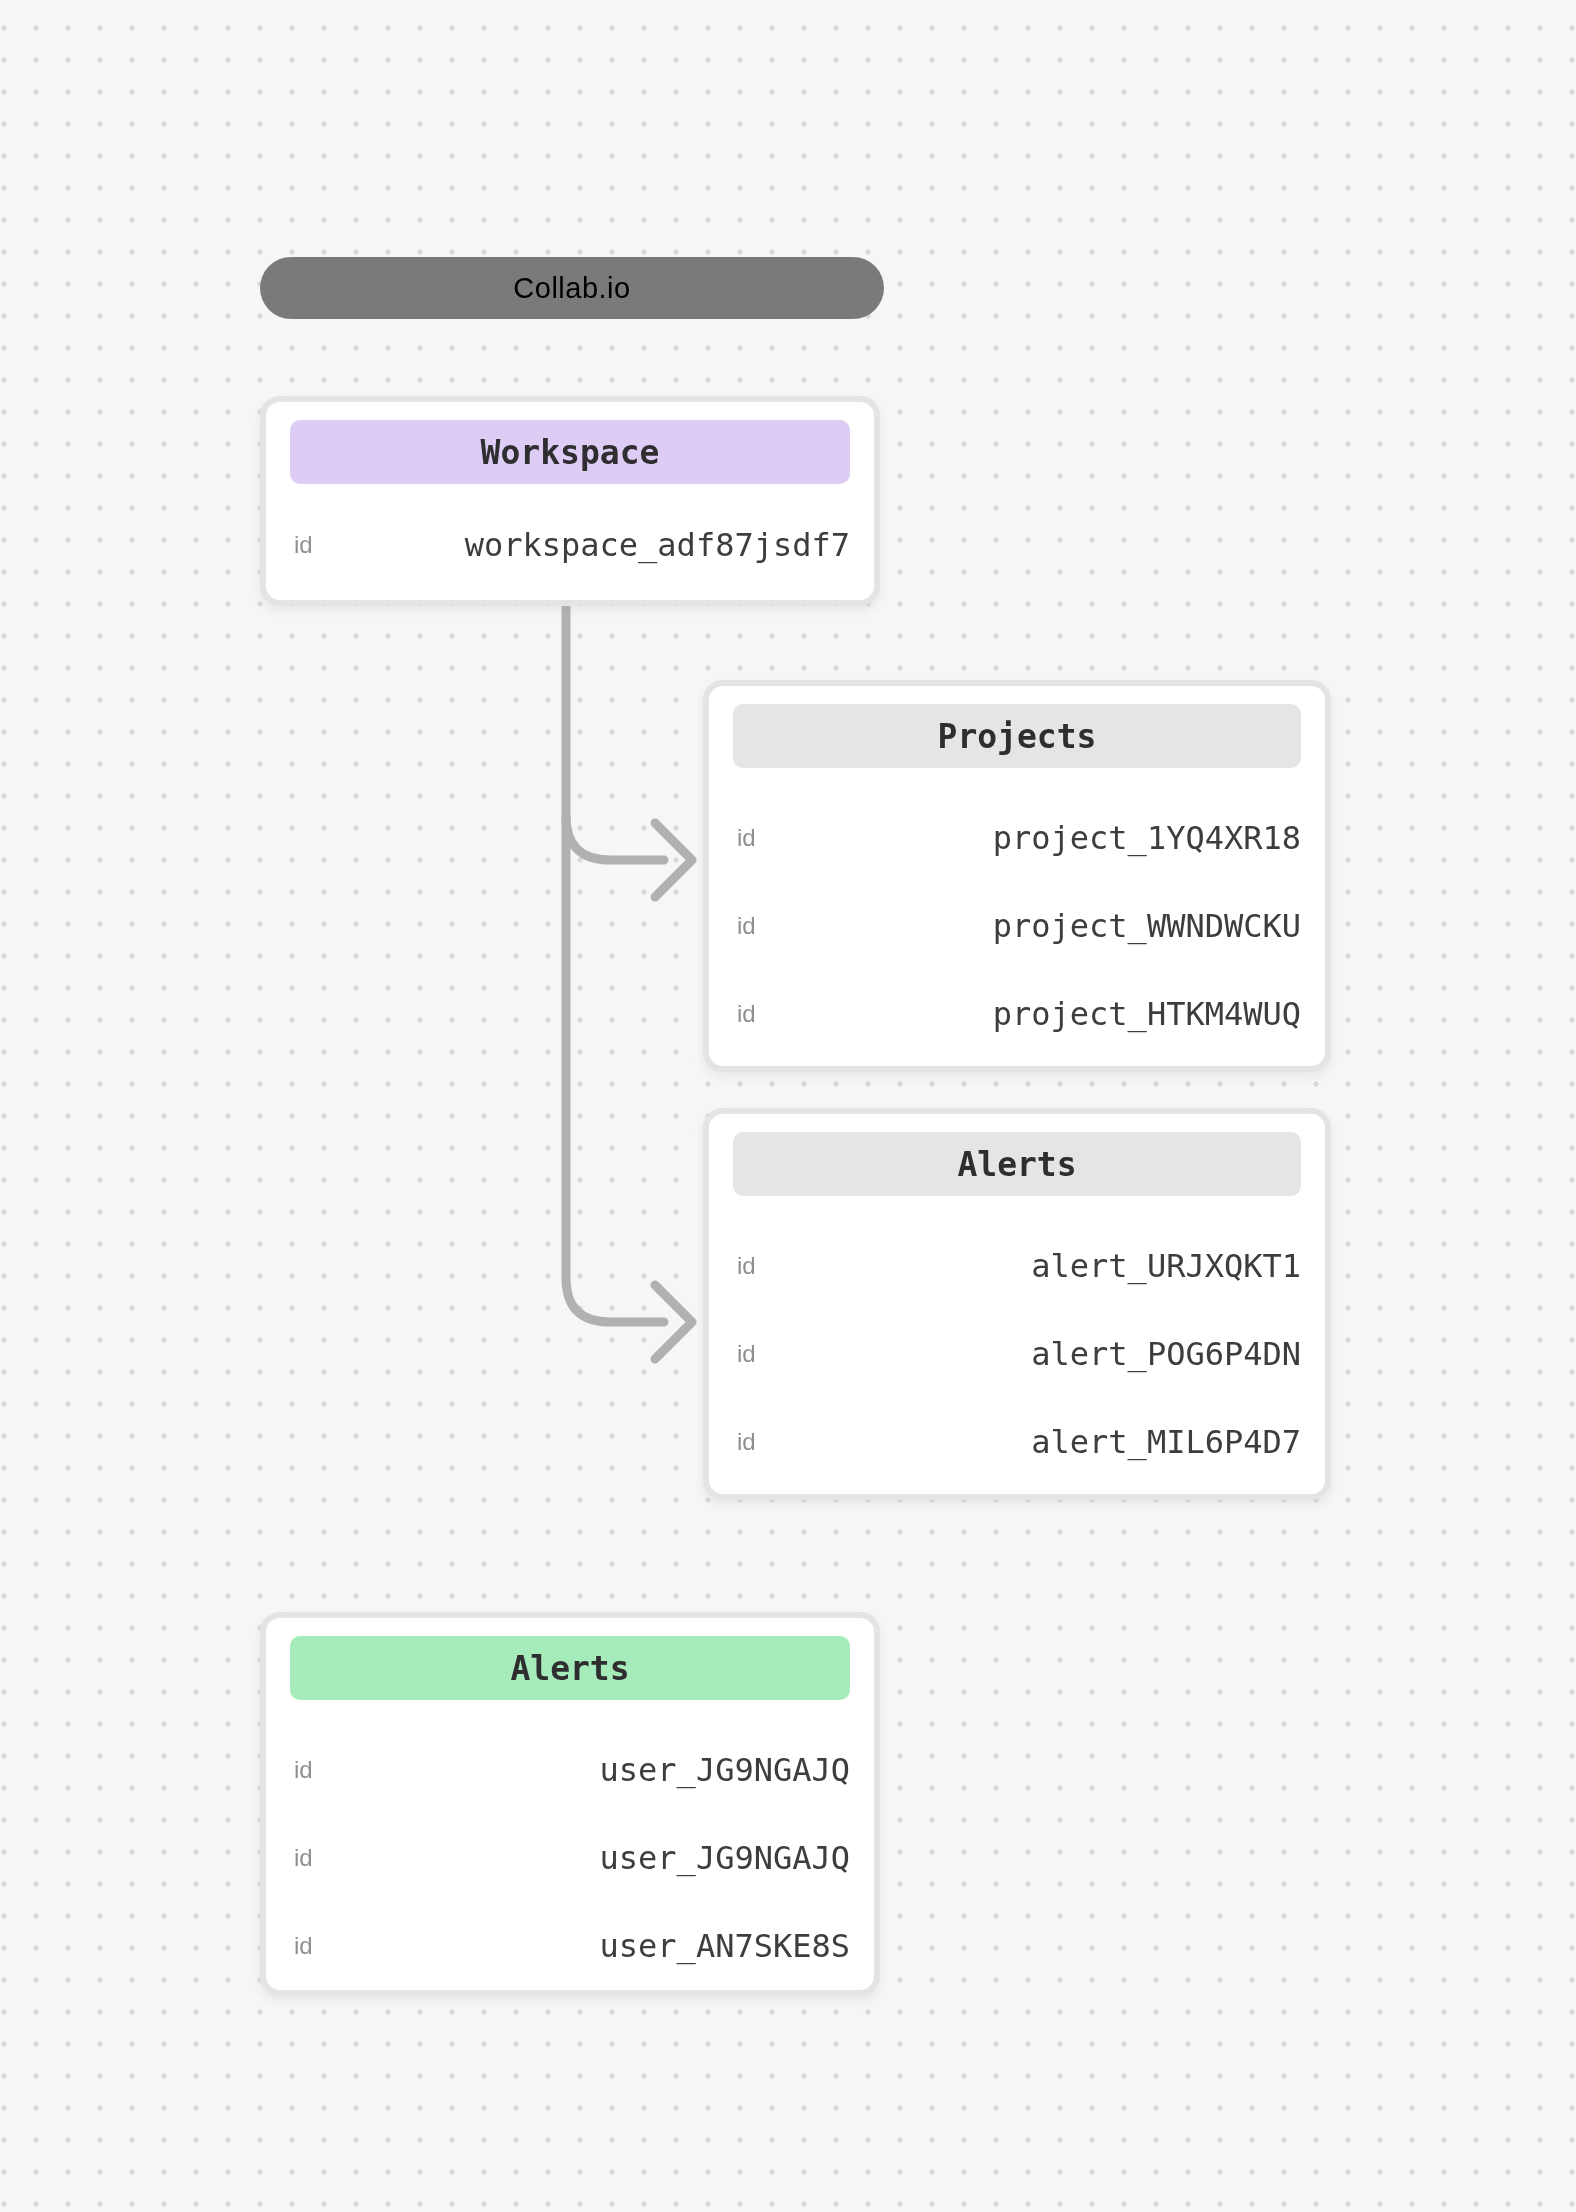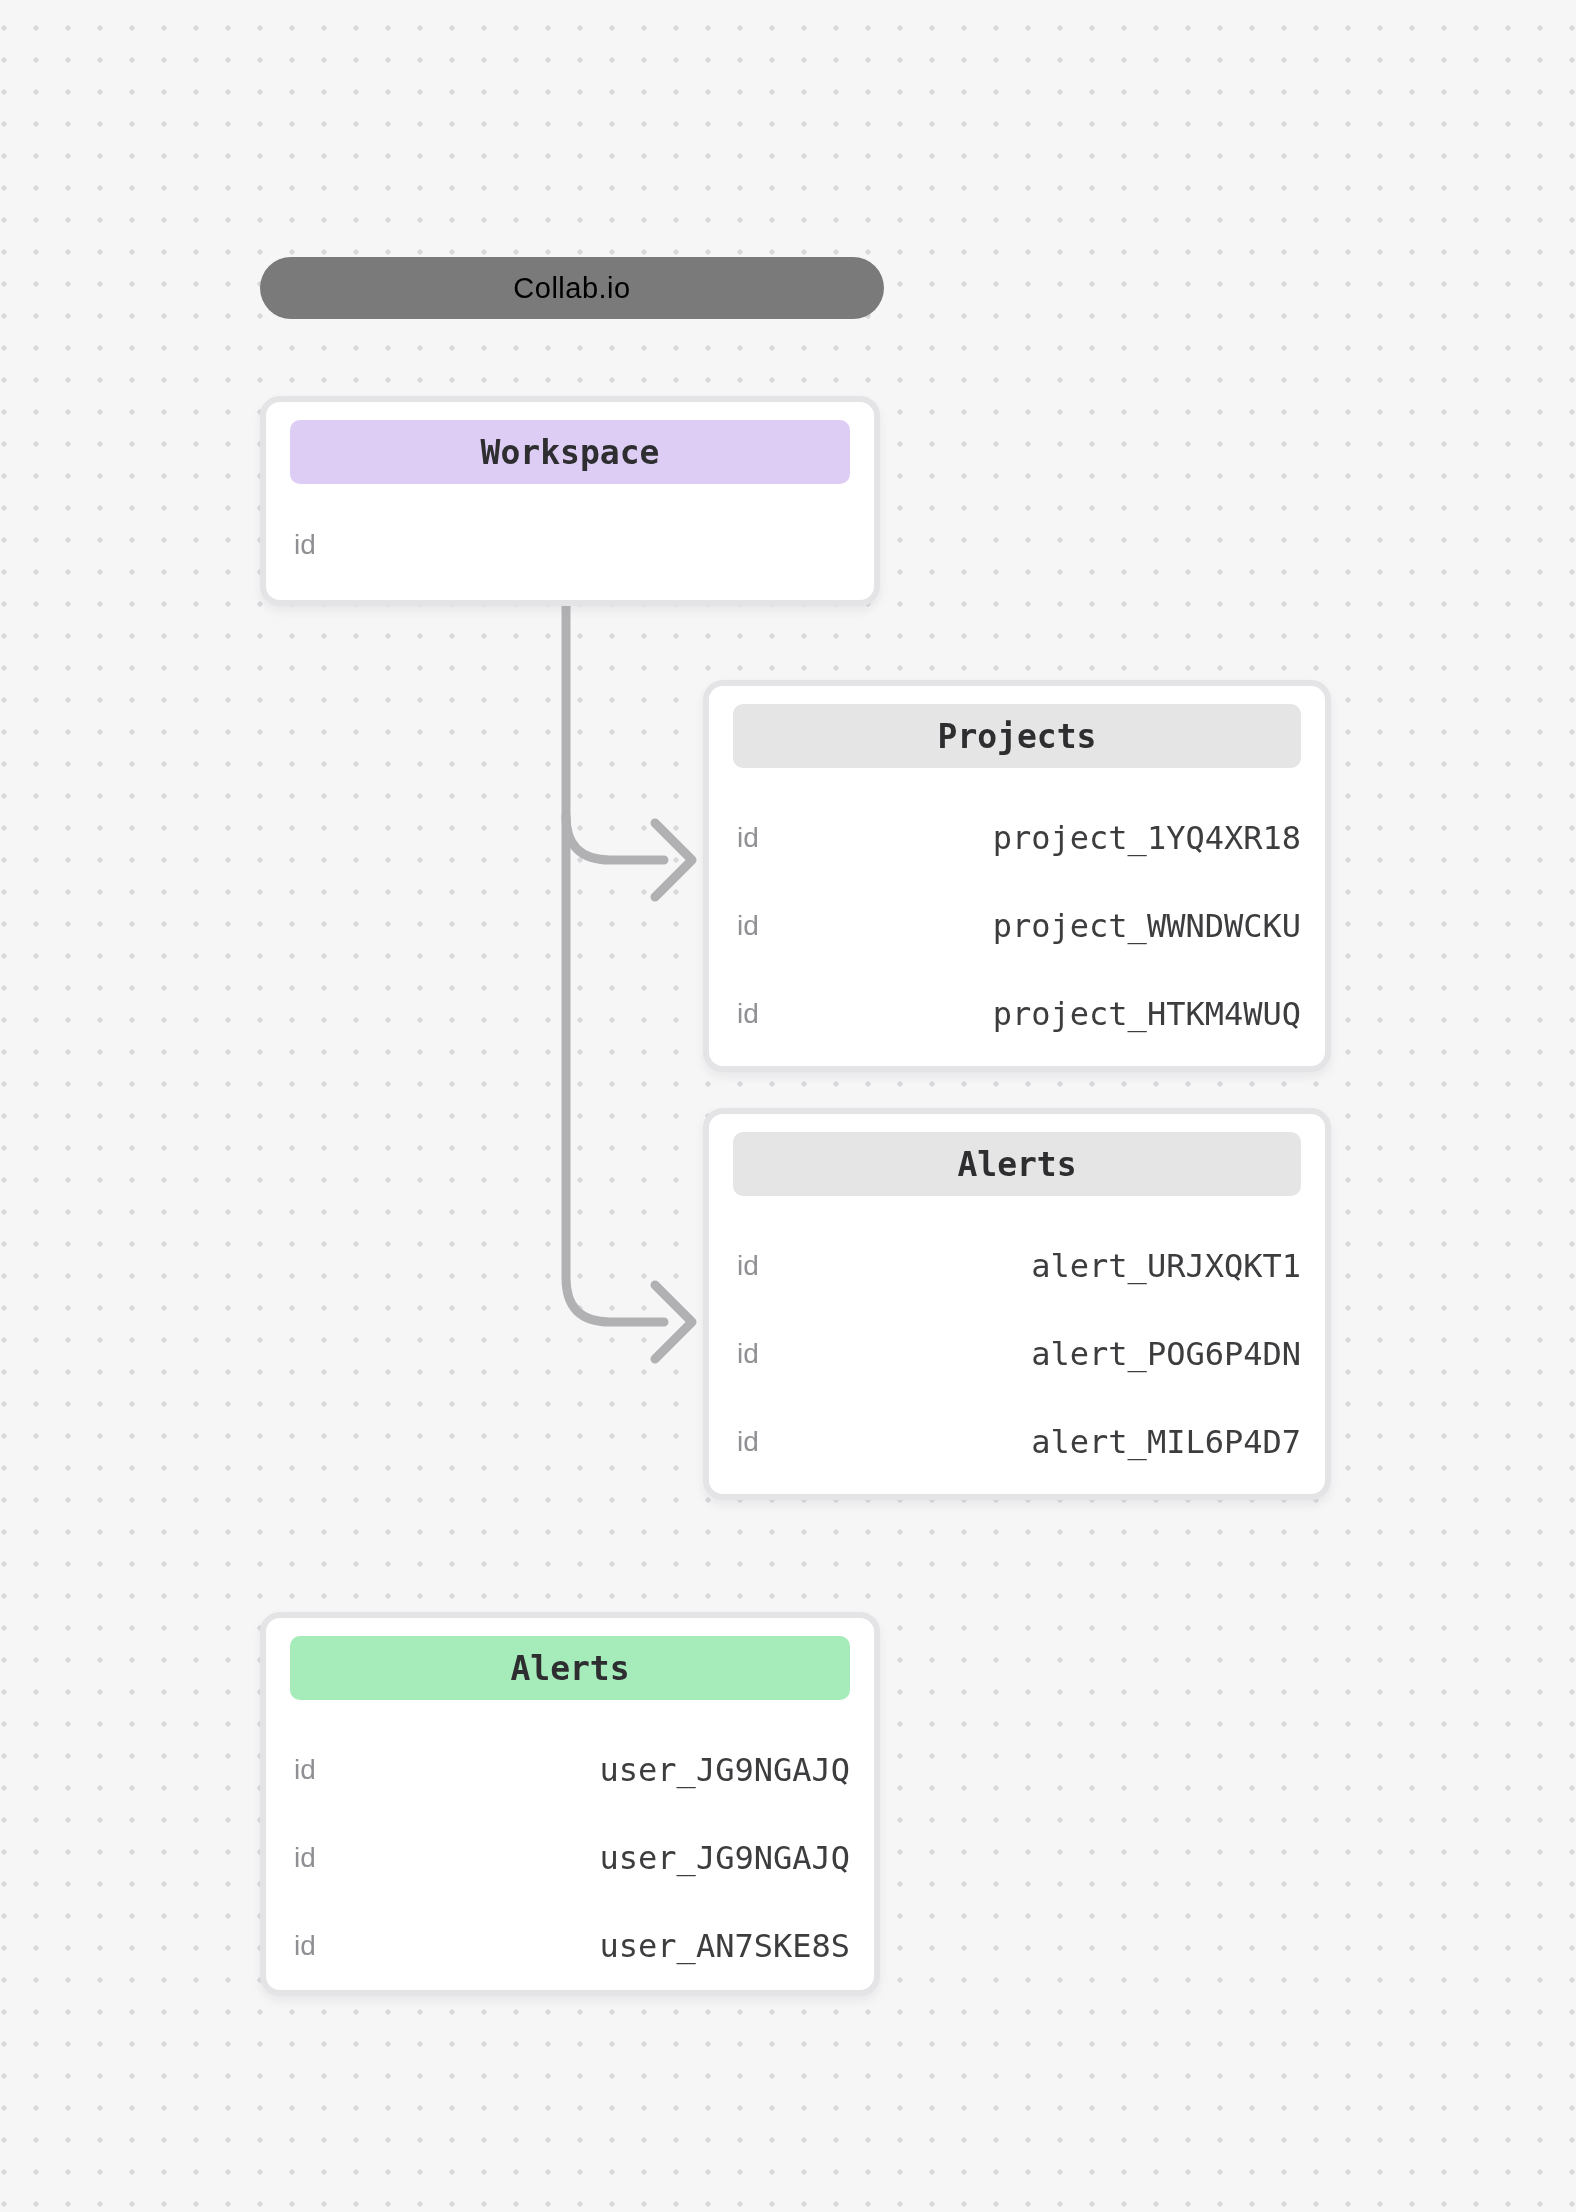--- a/index.html
+++ b/index.html
@@ -64,21 +64,21 @@
   .row{
     height:88px;
     display:flex;align-items:center;justify-content:space-between;
     padding:0 24px 0 28px;
   }
   .row:first-of-type{margin-top:26px;}
   .card-workspace .row{height:82px;}
   .card-workspace .row:first-of-type{margin-top:20px;}
   .row .k{
     font-family:"Liberation Sans", sans-serif;
-    font-size:28px;
+    font-size:24px;
     color:#909094;
   }
   .row .v{
     font-family:"DejaVu Sans Mono", monospace;
     font-size:32px;
     font-weight:500;
     color:#3d3d40;
   }
 </style>
 </head>
@@ -98,20 +98,21 @@
   <div class="pill">
     <span>Collab.io</span>
   </div>
 
   <section class="card card-workspace">
     <header class="card-header accent-purple">
       <span>Workspace</span>
     </header>
     <div class="row">
       <span class="k">id</span>
+      <span class="v">workspace_adf87jsdf7</span>
     </div>
   </section>
 
   <section class="card card-projects">
     <header class="card-header accent-blue">
       <span>Projects</span>
     </header>
     <div class="row">
       <span class="k">id</span>
       <span class="v">project_1YQ4XR18</span>

